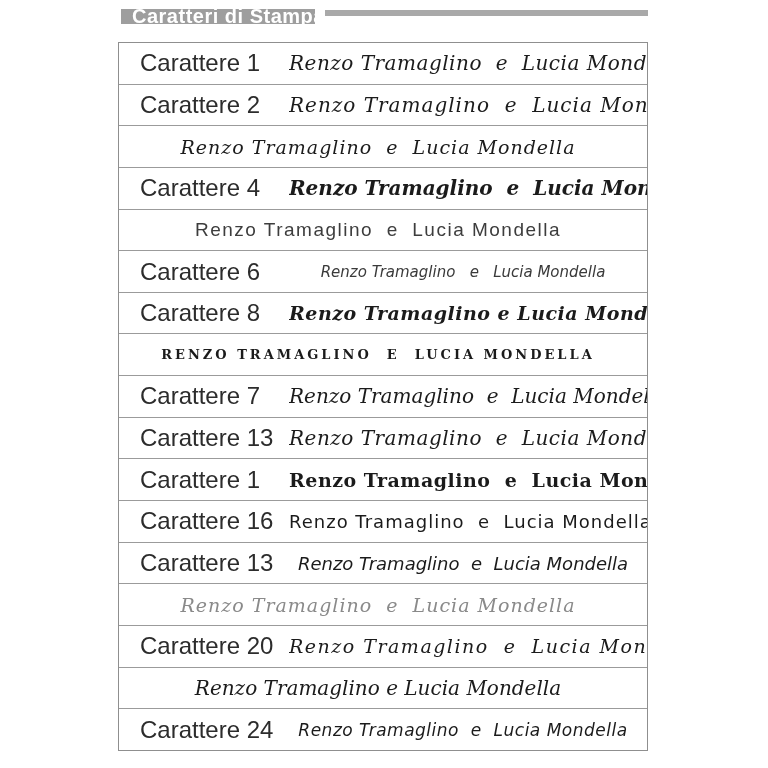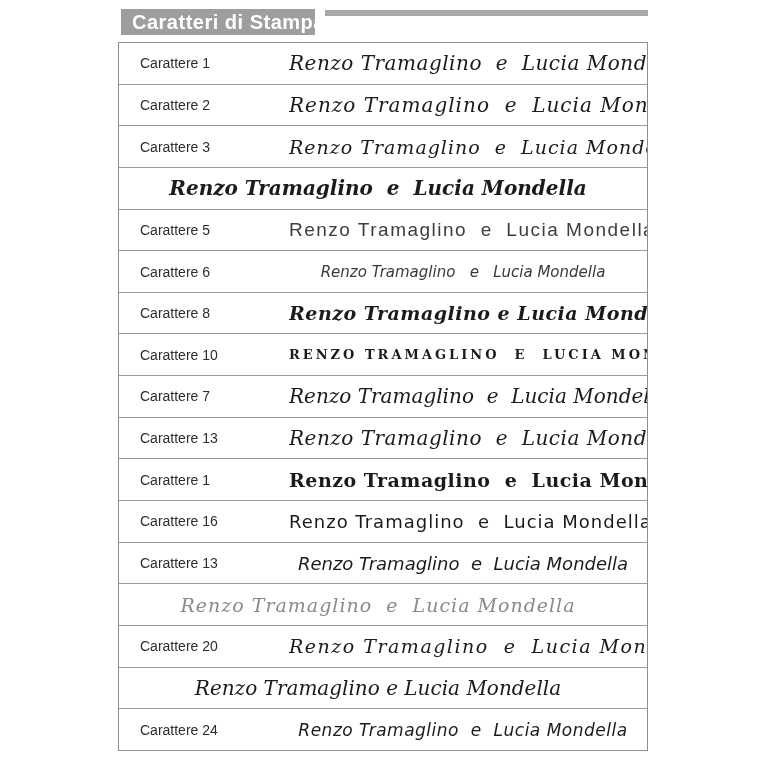--- a/index.html
+++ b/index.html
@@ -16,21 +16,21 @@
     width: 768px;
     height: 768px;
     background: var(--page-background, #ffffff);
   }
   
   .header-box {
     position: absolute;
     left: 121px;
     top: 9px;
     width: 194px;
-    height: 26px;
+    height: 15px;
     background: var(--header-box, #9e9e9e);
     display: flex;
     align-items: center;
     padding-left: 11px;
     box-sizing: border-box;
   }
   .header-title {
     color: var(--title-text, #ffffff);
     font-size: 20px;
     font-weight: bold;
@@ -64,21 +64,21 @@
     align-items: center;
     min-height: 0;
   }
   .font-row + .font-row {
     border-top: 1px solid var(--row-divider, #9b9b9b);
   }
   .row-label {
     width: 170px;
     padding-left: 21px;
     box-sizing: border-box;
-    font-size: 14px;
+    font-size: 24px;
     color: var(--label-text, #2c2c2c);
     white-space: nowrap;
   }
   .row-sample {
     flex: 1;
     text-align: center;
     white-space: pre;
     color: var(--sample-text, #1b1b1b);
     padding-right: 10px;
     overflow: hidden;
@@ -114,40 +114,38 @@
   <div class="font-table">
       <div class="font-row">
         <span class="row-label">Carattere 1</span>
         <span class="row-sample" data-style="copperplate-script">Renzo Tramaglino  e  Lucia Mondella</span>
       </div>
       <div class="font-row">
         <span class="row-label">Carattere 2</span>
         <span class="row-sample" data-style="italic-script">Renzo Tramaglino  e  Lucia Mondella</span>
       </div>
       <div class="font-row">
-        <span class="row-label">Carattere 3</span>
         <span class="row-sample" data-style="monoline-script">Renzo Tramaglino  e  Lucia Mondella</span>
       </div>
       <div class="font-row">
+        <span class="row-label">Carattere 4</span>
         <span class="row-sample" data-style="bold-script">Renzo Tramaglino  e  Lucia Mondella</span>
       </div>
       <div class="font-row">
-        <span class="row-label">Carattere 5</span>
         <span class="row-sample" data-style="thin-sans">Renzo Tramaglino  e  Lucia Mondella</span>
       </div>
       <div class="font-row">
         <span class="row-label">Carattere 6</span>
         <span class="row-sample" data-style="casual-handwriting">Renzo Tramaglino   e   Lucia Mondella</span>
       </div>
       <div class="font-row">
         <span class="row-label">Carattere 8</span>
         <span class="row-sample" data-style="bold-italic-serif">Renzo Tramaglino e Lucia Mondella</span>
       </div>
       <div class="font-row">
-        <span class="row-label">Carattere 10</span>
         <span class="row-sample" data-style="decorative-caps">RENZO TRAMAGLINO  E  LUCIA MONDELLA</span>
       </div>
       <div class="font-row">
         <span class="row-label">Carattere 7</span>
         <span class="row-sample" data-style="rounded-script">Renzo Tramaglino  e  Lucia Mondella</span>
       </div>
       <div class="font-row">
         <span class="row-label">Carattere 13</span>
         <span class="row-sample" data-style="formal-script">Renzo Tramaglino  e  Lucia Mondella</span>
       </div>

